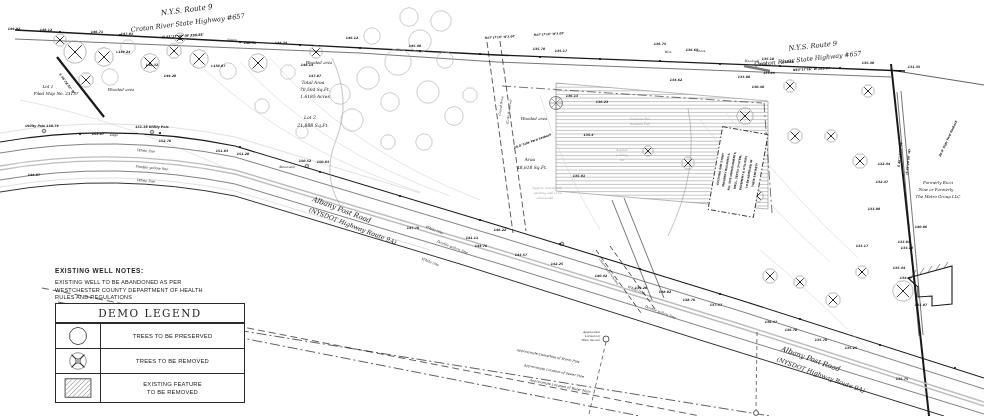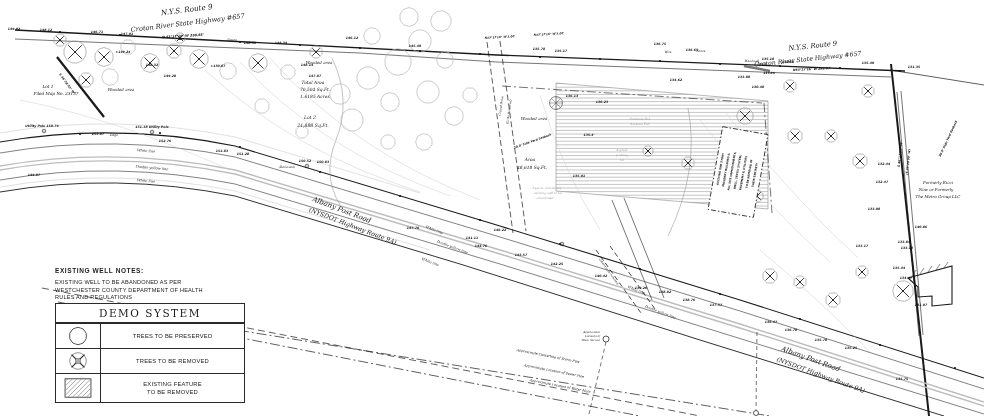--- a/index.html
+++ b/index.html
@@ -417,21 +417,21 @@
     </svg>
 
   <div class="notes">
     <div class="notes-h">EXISTING  WELL  NOTES:</div>
     <div class="notes-b">EXISTING WELL TO BE ABANDONED AS PER
 WESTCHESTER COUNTY DEPARTMENT OF HEALTH
 RULES AND REGULATIONS</div>
   </div>
 
   <div class="legend">
-    <div class="legend-title">DEMO SYSTEM</div>
+    <div class="legend-title">DEMO LEGEND</div>
     <div class="lrow">
       <div class="lsym">
           <svg id="lsym0" viewBox="0 0 36 26">
             <path d="M27.0,13.0 A5.6 5.6 0 0 1 25.3,18.3 A5.6 5.6 0 0 1 20.8,21.6 A5.6 5.6 0 0 1 15.2,21.6 A5.6 5.6 0 0 1 10.7,18.3 A5.6 5.6 0 0 1 9.0,13.0 A5.6 5.6 0 0 1 10.7,7.7 A5.6 5.6 0 0 1 15.2,4.4 A5.6 5.6 0 0 1 20.8,4.4 A5.6 5.6 0 0 1 25.3,7.7 A5.6 5.6 0 0 1 27.0,13.0 Z" fill="none" stroke="#444" stroke-width="1"></path>
           </svg>
         </div>
       <div class="llab">TREES TO BE PRESERVED</div>
     </div>
     <div class="lrow">
       <div class="lsym">

